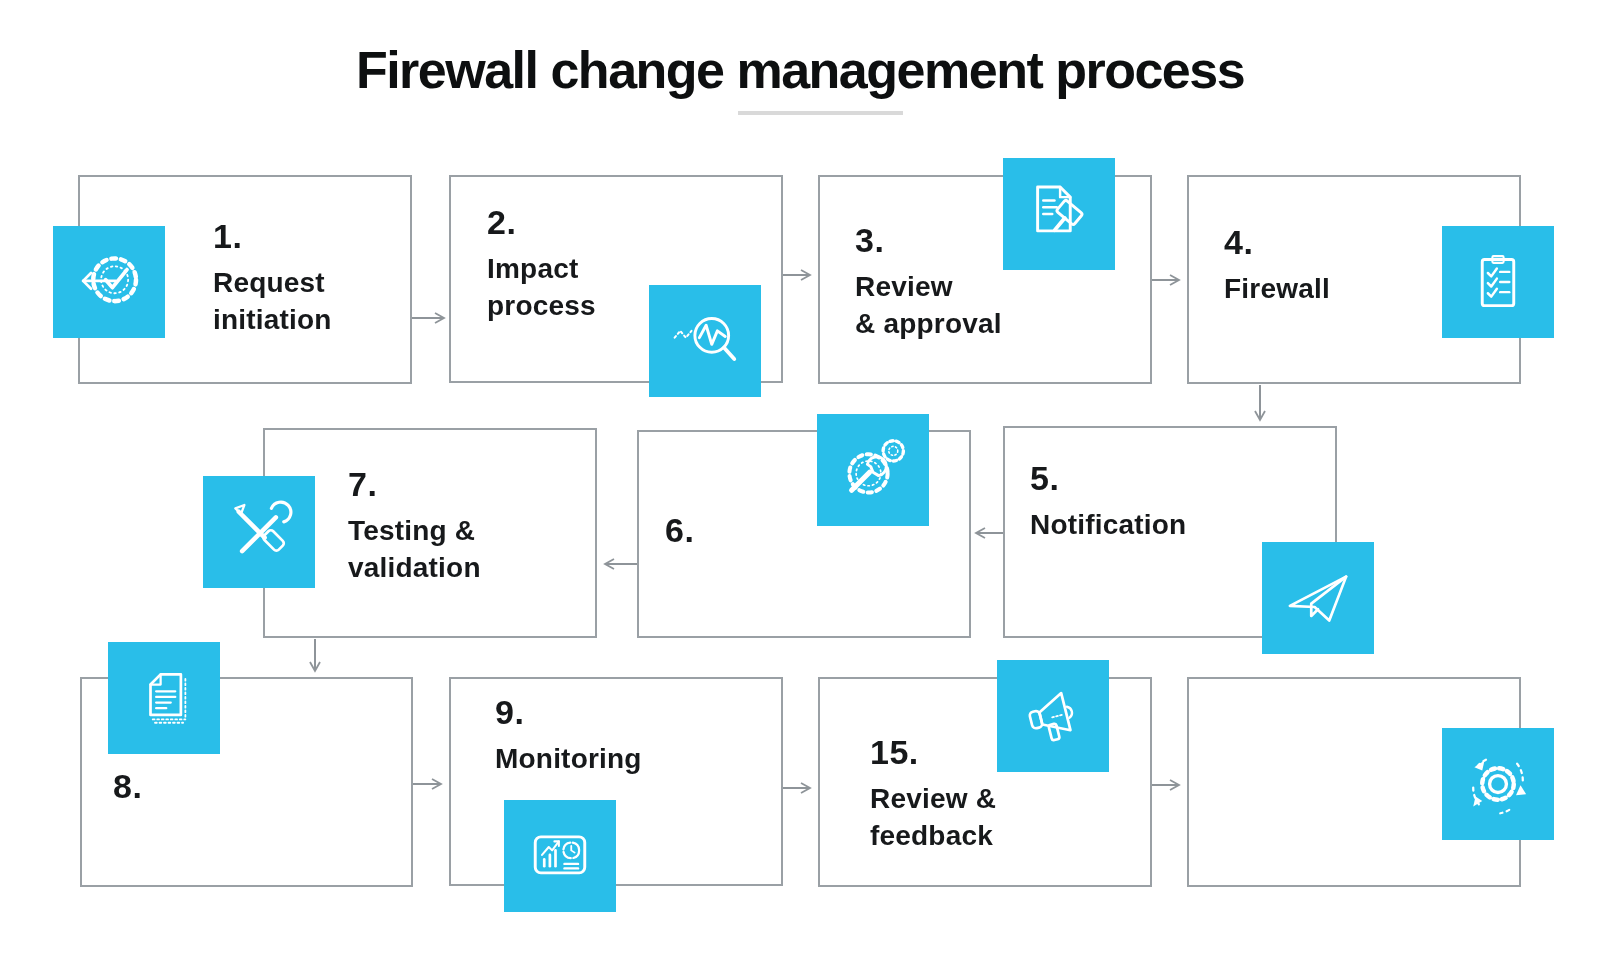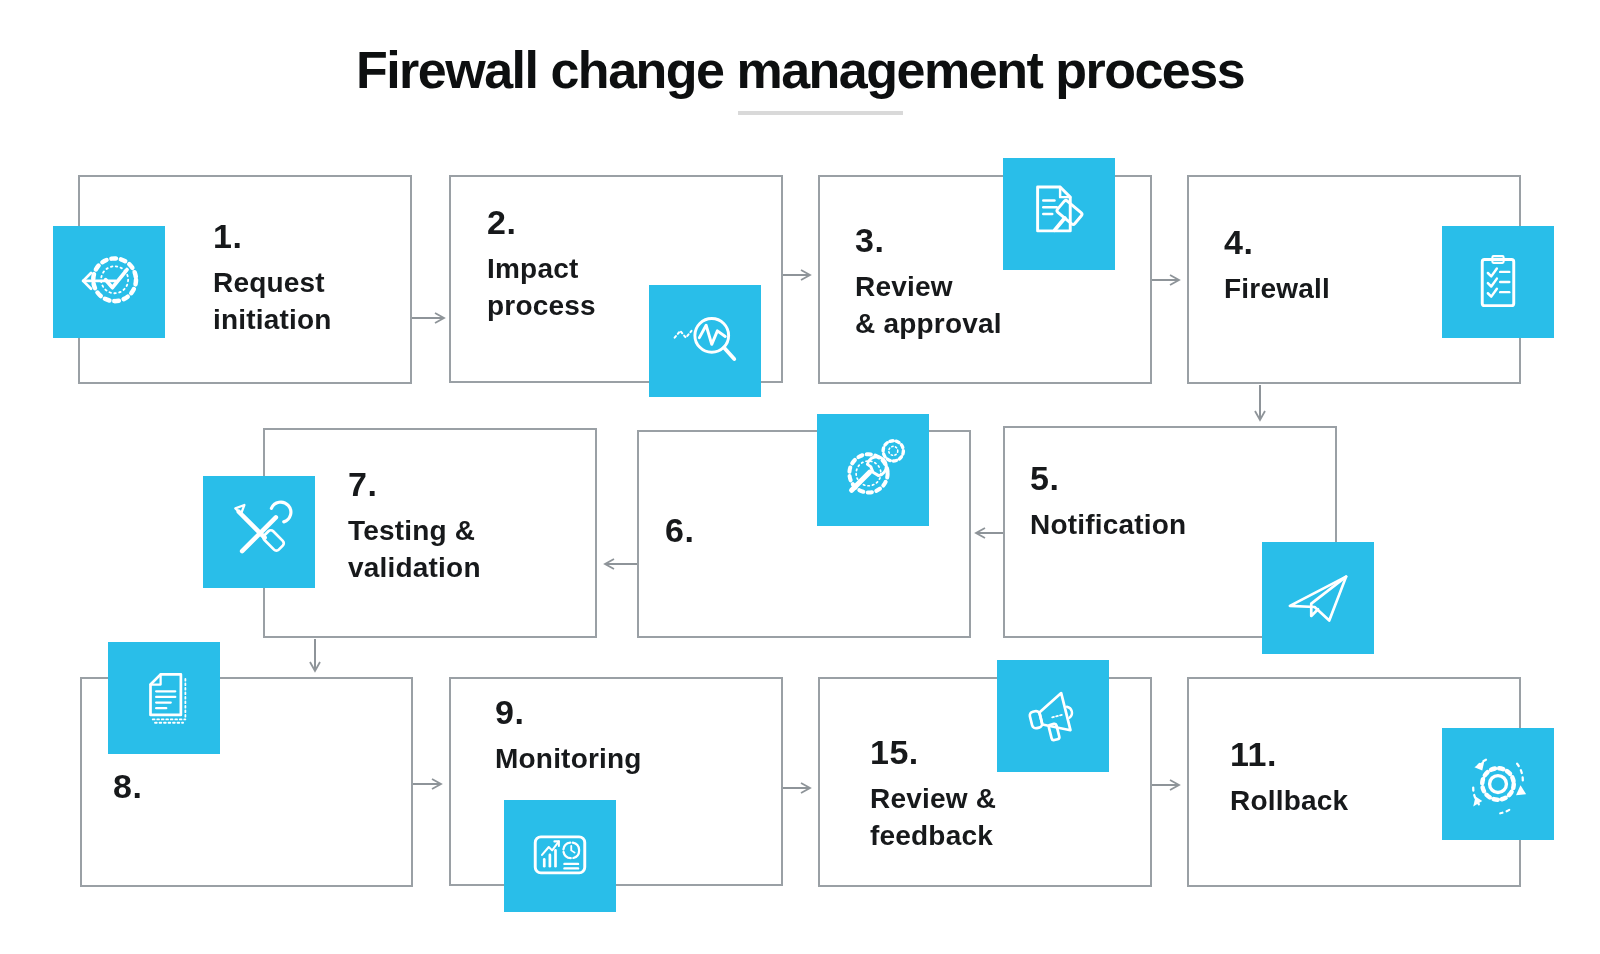--- a/index.html
+++ b/index.html
@@ -94,24 +94,20 @@
   </div>
   <div class="txt" style="left:495px;top:692px">
     <div class="num">9.</div>
     <div class="lbl">Monitoring</div>
   </div>
   <div class="txt" style="left:870px;top:732px">
     <div class="num">15.</div>
     <div class="lbl">Review &amp;
 feedback</div>
   </div>
-  <div class="txt" style="left:1230px;top:734px">
-    <div class="num">11.</div>
-    <div class="lbl">Rollback</div>
-  </div>
 
   <div class="tile" style="left:53px;top:226px">
     <svg width="72" height="72" viewBox="0 0 64 64">
       <circle class="ic" cx="37" cy="30" r="19" stroke-width="4" stroke-dasharray="4.2 4.4"></circle>
       <circle class="ic" cx="37" cy="30" r="12" stroke-width="1.6" stroke-dasharray="1.4 3"></circle>
       <polyline class="ic" points="29,30 35,37 48,21" stroke-width="3.4"></polyline>
       <line class="ic" x1="9" y1="31" x2="38" y2="31" stroke-width="2.4"></line>
       <polyline class="ic" points="16,24 9,31 16,38" stroke-width="2.4"></polyline>
     </svg>
   </div>

